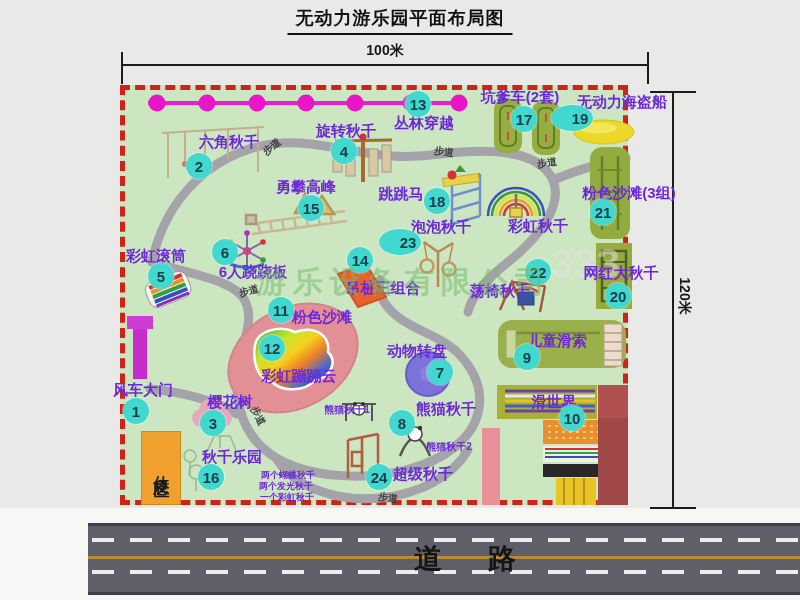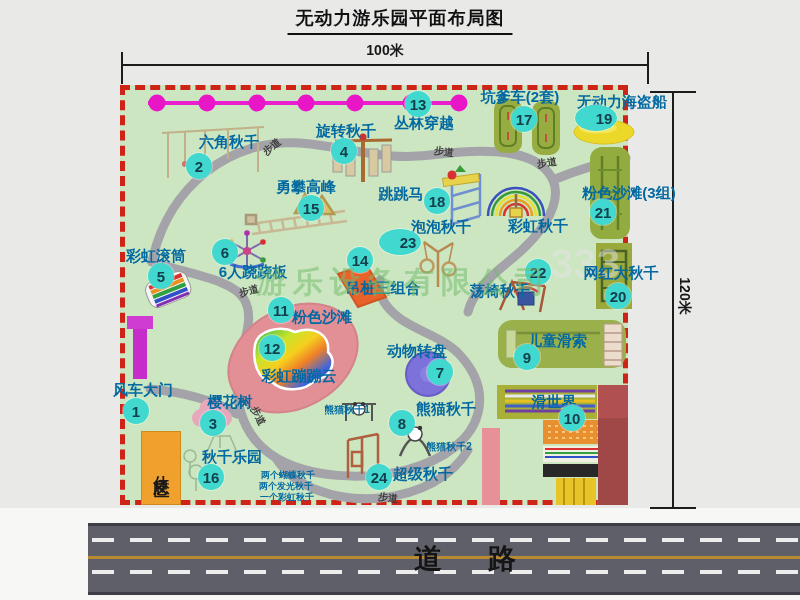--- a/index.html
+++ b/index.html
@@ -4,21 +4,21 @@
 <style>
   html,body{margin:0;padding:0;background:#e9e9e8;font-family:"Liberation Sans","DejaVu Sans",sans-serif;}
   #stage{position:relative;width:800px;height:600px;overflow:hidden;background:#e9e9e8;}
   #bottom-strip{position:absolute;left:0;top:508px;width:800px;height:92px;background:#f7f7f5;z-index:0;}
   #title{position:absolute;top:6px;left:50%;transform:translateX(-50%);font-size:18px;font-weight:bold;color:#101010;border-bottom:2px solid #101010;padding:0 8px 3px;letter-spacing:1px;z-index:4;white-space:nowrap;}
   #dim-h{position:absolute;left:385px;top:60px;transform:translate(-50%,-100%);font-size:14px;font-weight:bold;color:#161616;z-index:4;}
   #dim-v{position:absolute;left:684px;top:296px;transform:translate(-50%,-50%) rotate(90deg);font-size:14px;font-weight:bold;color:#161616;z-index:4;white-space:nowrap;}
   #map-area{position:absolute;left:120px;top:85px;width:508px;height:420px;box-sizing:border-box;background:#cbe6c0;border:5px dashed #ce2417;z-index:1;}
   #gfx{position:absolute;left:0;top:0;z-index:2;pointer-events:none;}
   #overlay{position:absolute;left:0;top:0;width:800px;height:600px;z-index:4;pointer-events:none;}
-  .flabel{position:absolute;transform:translate(-50%,-50%);font-weight:bold;font-size:15px;color:#0369a1;white-space:nowrap;}
+  .flabel{position:absolute;transform:translate(-50%,-50%);font-weight:bold;font-size:15px;color:#6d28d9;white-space:nowrap;}
   .badge{position:absolute;transform:translate(-50%,-50%);width:26px;height:26px;border-radius:50%;background:#41d9cf;color:#14404e;font-weight:bold;font-size:15px;display:flex;align-items:center;justify-content:center;box-shadow:0 0 0 1px rgba(255,255,255,.35);}
   .plabel{position:absolute;font-size:10px;font-weight:bold;color:#3c3c3c;white-space:nowrap;}
   #rest-area{position:absolute;left:141px;top:431px;width:38px;height:72px;background:#f0a02c;border:1px solid #cf8a1a;z-index:3;display:flex;align-items:center;justify-content:center;writing-mode:vertical-rl;font-weight:bold;font-size:16px;color:#1a1a1a;letter-spacing:4px;}
   .wm{position:absolute;white-space:nowrap;font-weight:bold;z-index:5;pointer-events:none;}
   #wm-company{left:256px;top:262px;font-size:30px;color:rgba(118,188,112,.55);letter-spacing:7px;}
   #wm-phone{left:166px;top:298px;font-size:35px;font-style:italic;color:rgba(86,134,222,.5);letter-spacing:1px;}
   #wm-faint{left:550px;top:240px;font-size:42px;color:rgba(228,228,228,.5);z-index:3;}
   #road{position:absolute;left:88px;top:523px;width:754px;height:66px;background:#5f5f69;border-top:3px solid #3e3e46;border-bottom:3px solid #3e3e46;z-index:3;}
   .road-dash{position:absolute;left:4px;right:4px;height:4px;background:repeating-linear-gradient(90deg,#ededed 0 22px,rgba(0,0,0,0) 22px 38px);}
   #road-dash-top{top:12px;}
@@ -304,21 +304,21 @@
       <div class="badge" style="left: 360px; top: 260px;">14</div>
       <div class="flabel" style="left: 306px; top: 187px;">勇攀高峰</div>
       <div class="badge" style="left: 311px; top: 208px;">15</div>
       <div class="flabel" style="left: 232px; top: 457px;">秋千乐园</div>
       <div class="badge" style="left: 211px; top: 477px;">16</div>
       <div class="flabel" style="left: 520px; top: 97px;">坑爹车(2套)</div>
       <div class="badge" style="left: 524px; top: 119px;">17</div>
       <div class="flabel" style="left: 401px; top: 194px;">跳跳马</div>
       <div class="badge" style="left: 437px; top: 201px;">18</div>
       <div class="flabel" style="left: 622px; top: 102px;">无动力海盗船</div>
-      <div class="badge" style="left: 596px; top: 118px; padding-left: 16px;">19</div>
+      <div class="badge" style="left: 572px; top: 118px; padding-left: 16px;">19</div>
       <div class="flabel" style="left: 621px; top: 273px;">网红大秋千</div>
       <div class="badge" style="left: 618px; top: 296px;">20</div>
       <div class="flabel" style="left: 629px; top: 193px;">粉色沙滩(3组)</div>
       <div class="badge" style="left: 603px; top: 212px;">21</div>
       <div class="flabel" style="left: 500px; top: 291px;">荡椅秋千</div>
       <div class="badge" style="left: 538px; top: 272px;">22</div>
       <div class="flabel" style="left: 441px; top: 227px;">泡泡秋千</div>
       <div class="badge" style="left: 400px; top: 242px; padding-left: 16px;">23</div>
       <div class="flabel" style="left: 423px; top: 474px;">超级秋千</div>
       <div class="badge" style="left: 379px; top: 477px;">24</div>

